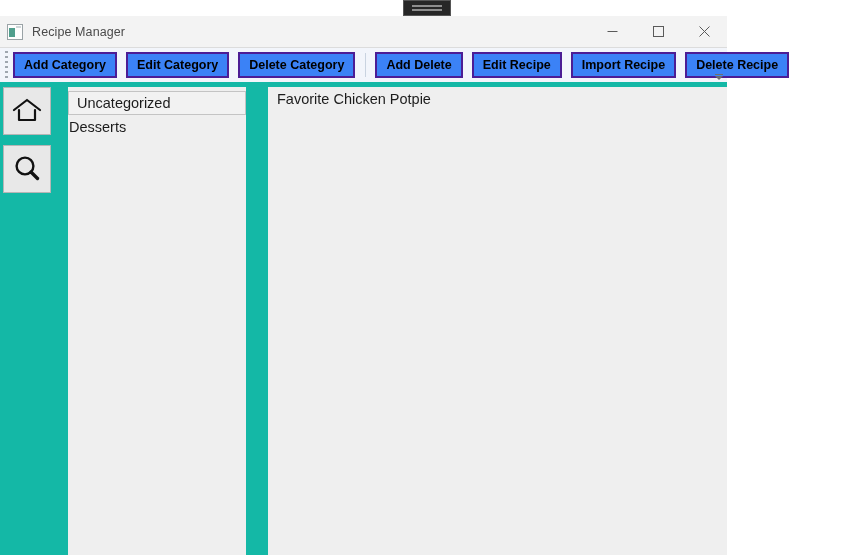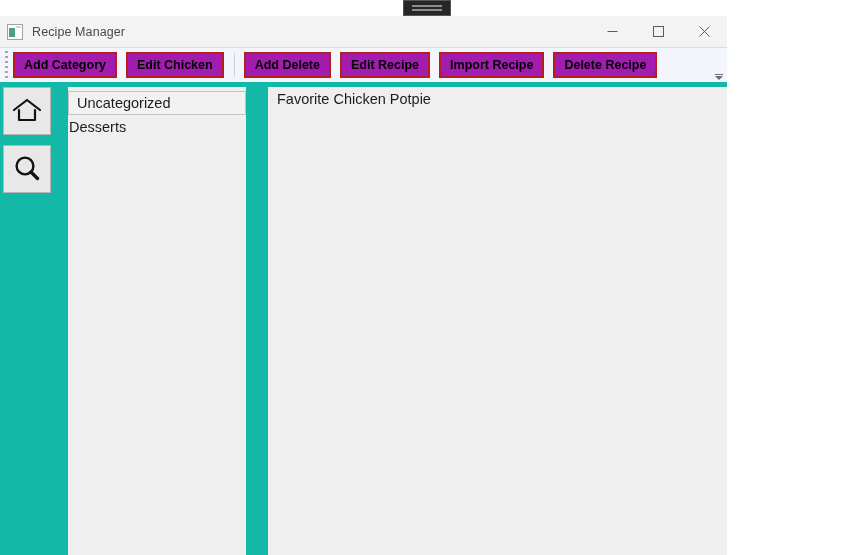--- a/index.html
+++ b/index.html
@@ -121,22 +121,22 @@
     height: 28px;
     margin: 0 5px 0 1px;
     background-image: repeating-linear-gradient(
         to bottom, #9fa6ae 0 2px, transparent 2px 5px);
     flex: none;
   }
   .tb-btn {
     height: 26px;
     margin-right: 9px;
     padding: 0 9px;
-    background: #a21caf;
-    border: 2px solid #b91c1c;
+    background: #3b82f6;
+    border: 2px solid #4c1d95;
     box-sizing: border-box;
     color: #000000;
     font-size: 12.5px;
     font-weight: bold;
     font-family: "Liberation Sans", sans-serif;
     display: flex;
     align-items: center;
     justify-content: center;
     white-space: nowrap;
     cursor: default;
@@ -275,21 +275,22 @@
           <line x1="10.5" y1="0.5" x2="0.5" y2="10.5" stroke="#5a5a5a" stroke-width="1"></line>
         </svg>
       </div>
     </div>
   </div>
 
   <div class="toolbar">
     <div class="grip"></div>
 
     <div class="tb-btn">Add Category</div>
-    <div class="tb-btn">Edit Chicken</div>
+    <div class="tb-btn">Edit Category</div>
+    <div class="tb-btn">Delete Category</div>
 
     <div class="tb-sep"></div>
 
     <div class="tb-btn">Add Delete</div>
     <div class="tb-btn">Edit Recipe</div>
     <div class="tb-btn">Import Recipe</div>
     <div class="tb-btn">Delete Recipe</div>
 
     <div class="tb-overflow">
       <i></i>

